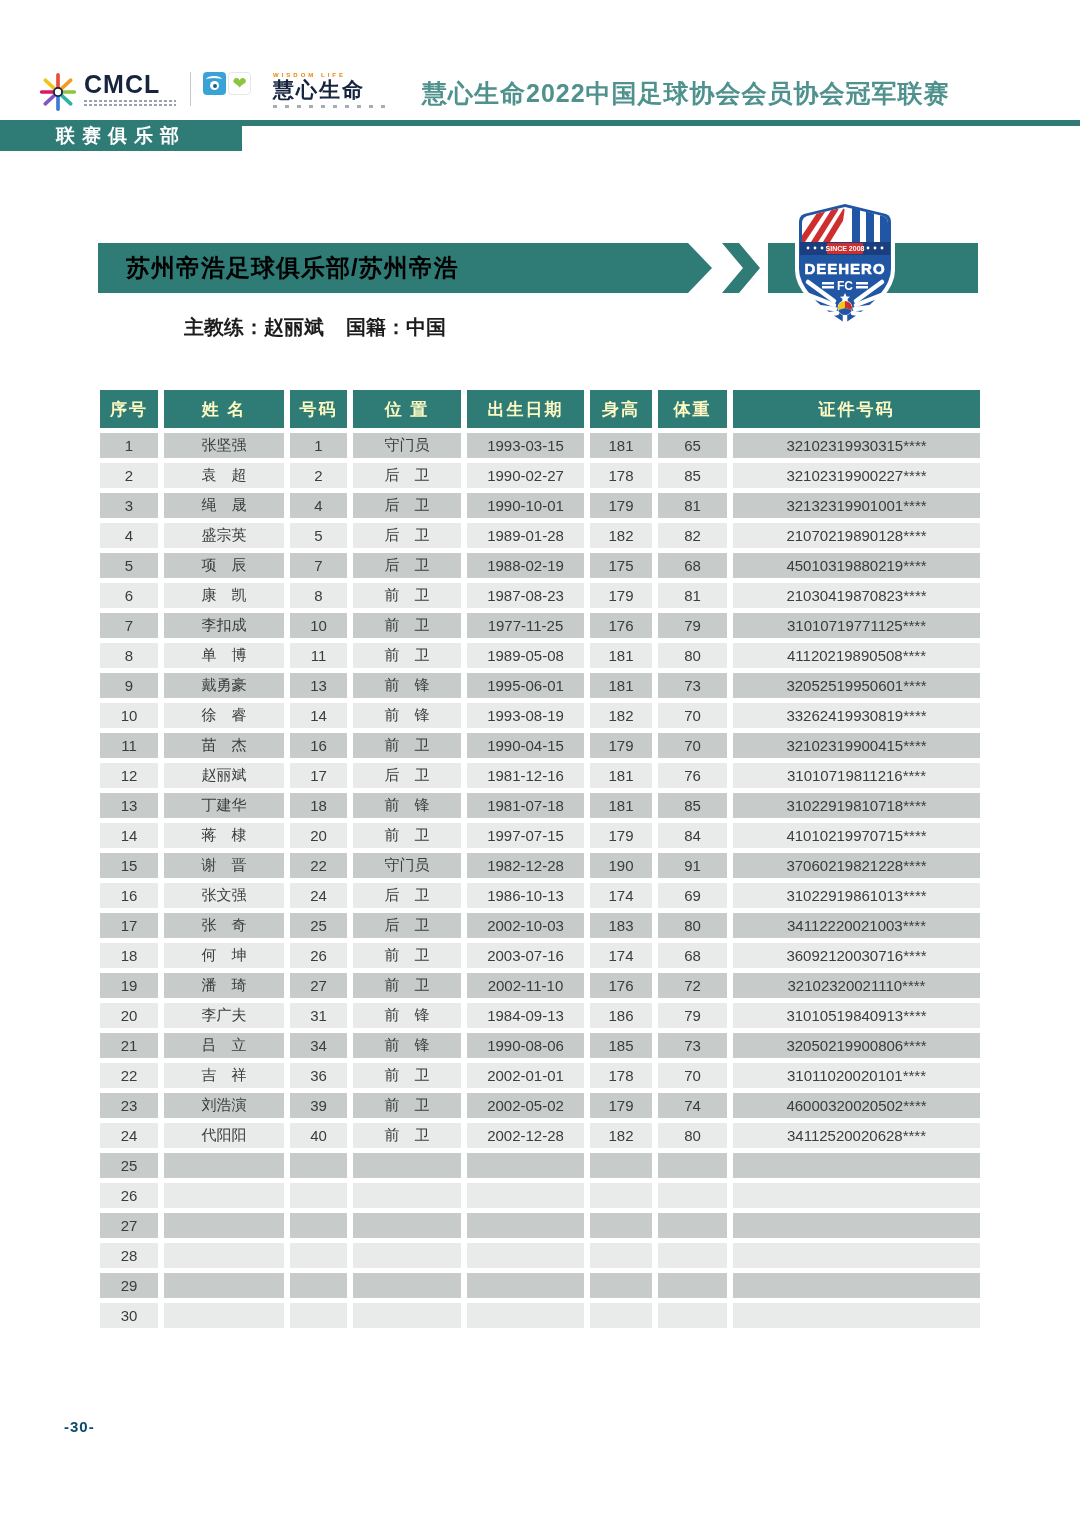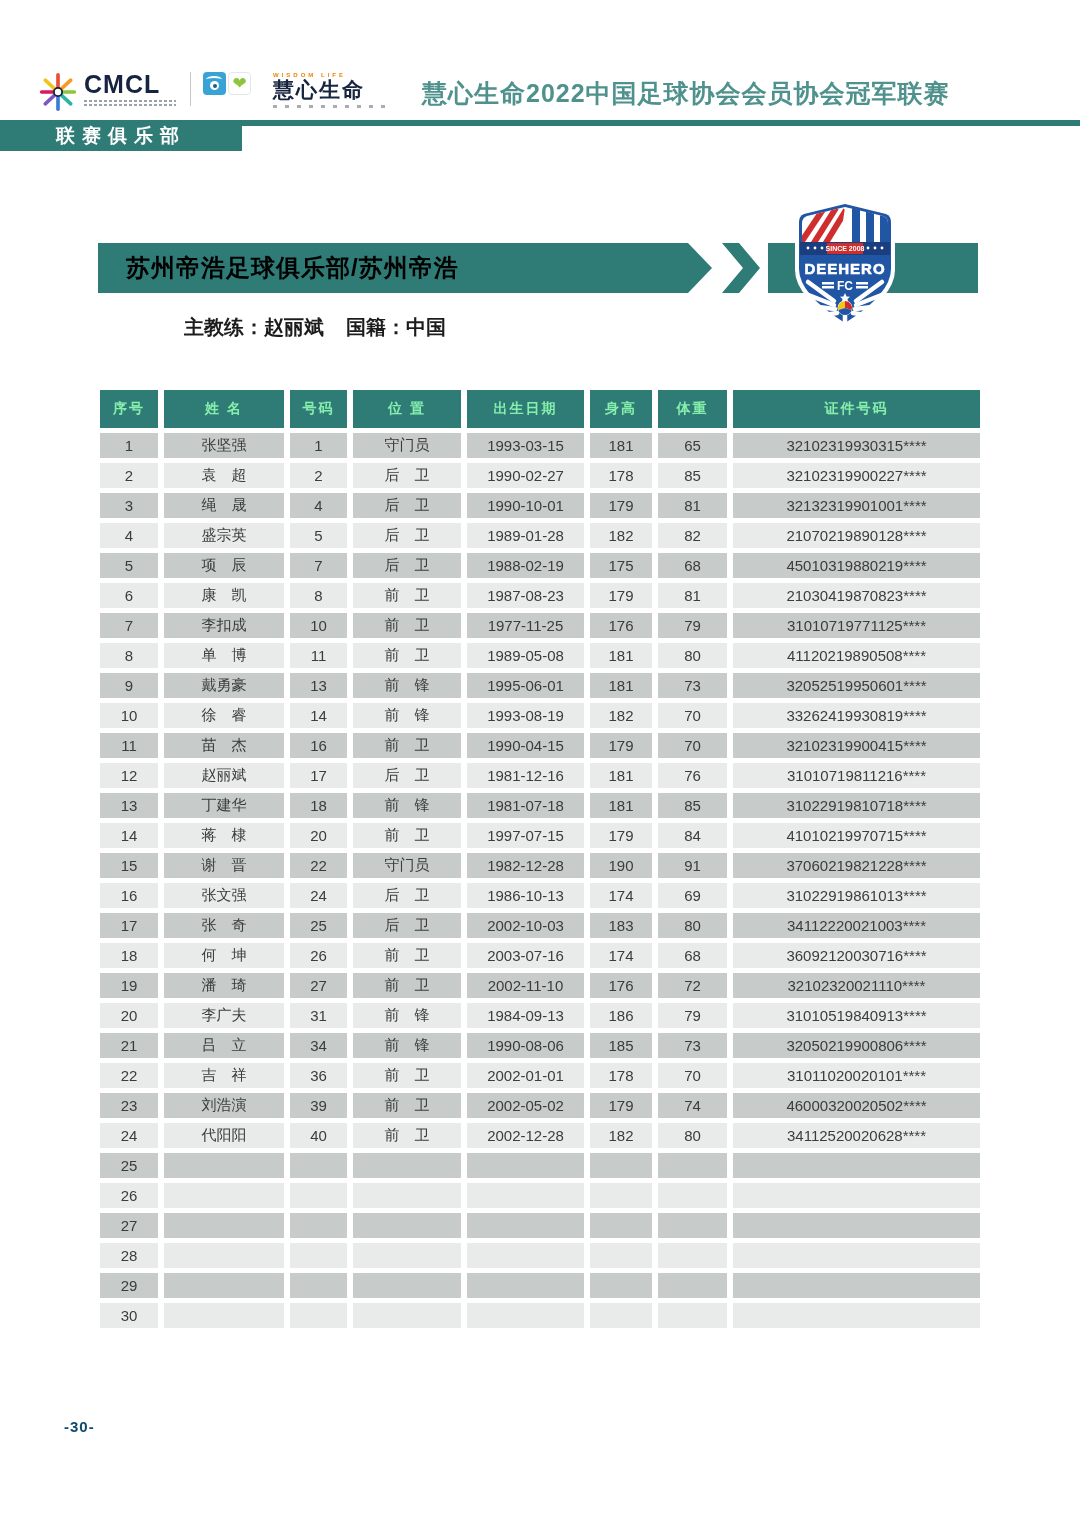--- a/index.html
+++ b/index.html
@@ -49,21 +49,21 @@
 
   .club-logo { position:absolute; left:790px; top:198px; }
 
   .coach-line { position:absolute; left:140px; top:314px; font-size:20px; font-weight:bold; color:#1c1c1c;margin-left:44px; }
   .coach-line .gap { display:inline-block; width:22px; }
 
   
   .roster { position:absolute; left:100px; top:390px; width:880px;
             display:grid; grid-template-columns:58px 120px 57px 108px 117px 62px 69px 1fr;
             grid-template-rows:38px; grid-auto-rows:25px; column-gap:6px; row-gap:5px; }
-  .hcell { background:#2f7b76; color:#86efac; font-size:14px; font-weight:bold;
+  .hcell { background:#2f7b76; color:#fef9c3; font-size:17px; font-weight:bold;
            display:flex; align-items:center; justify-content:center; letter-spacing:2px; }
   .cell { display:flex; align-items:center; justify-content:center;
           font-size:15px; color:#3a3d3c; white-space:nowrap; }
   .cell.dark { background:#c7cbca; }
   .cell.light { background:#e9ebea; }
 
   .page-number { position:absolute; left:64px; top:1418px; font-size:15px; color:#0c4a6e; letter-spacing:1px;font-weight:bold; }
 </style>
 </head>
 <body>

